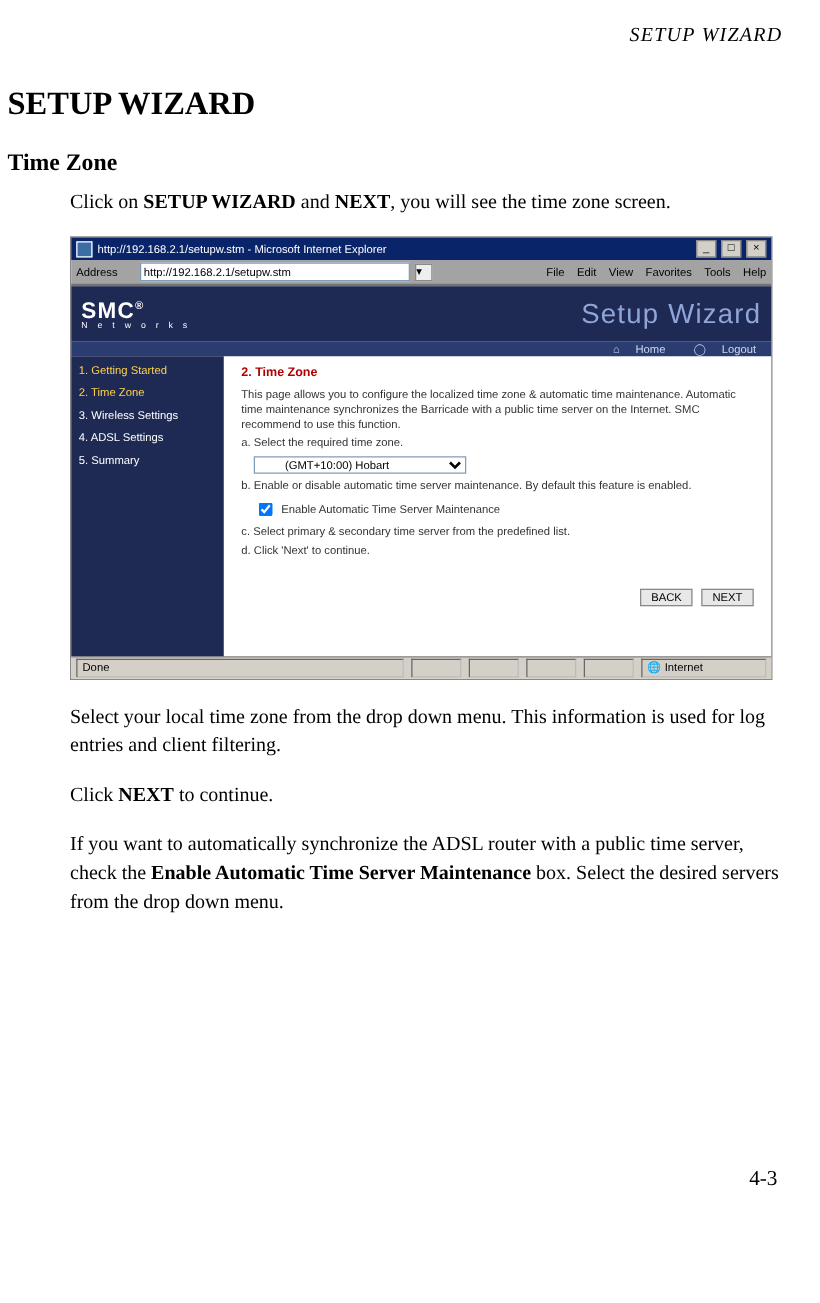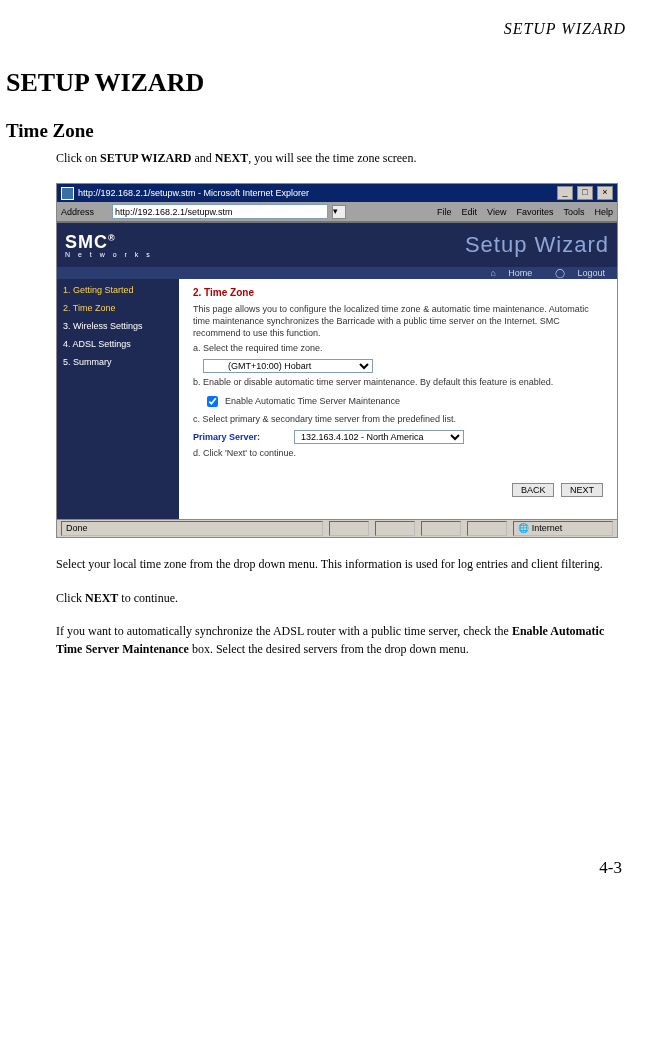--- a/index.html
+++ b/index.html
@@ -26,21 +26,21 @@
     font-size: 26px;
     font-weight: bold;
     margin: 8px 0 22px 0;
   }
   h2 {
     font-size: 19px;
     font-weight: bold;
     margin: 0 0 8px 0;
   }
   .body-text {
-    font-size: 12px;
+    font-size: 16px;
     line-height: 1.45;
     margin: 0 0 16px 50px;
   }
   .body-text b { font-weight: bold; }
 
   
   .figure {
     margin: 10px 0 18px 50px;
     border: 1px solid #888;
     width: 560px;
@@ -266,24 +266,20 @@
           <select>
             <option>(GMT+10:00) Hobart</option>
           </select>
         </div>
         <p>b. Enable or disable automatic time server maintenance. By default this feature is enabled.</p>
         <div class="chk-row">
           <input type="checkbox" checked="" style="">
           <span>Enable Automatic Time Server Maintenance</span>
         </div>
         <p>c. Select primary &amp; secondary time server from the predefined list.</p>
-        <div class="srv-row">
-          <span class="lbl">Primary Server:</span>
-          <select class="serv-sel"><option>132.163.4.102 - North America</option></select>
-        </div>
         <p>d. Click 'Next' to continue.</p>
         <div class="btn-row">
           <button class="bbtn">BACK</button>
           <button class="bbtn">NEXT</button>
         </div>
       </div>
     </div>
     <div class="statusbar">
       <div class="seg grow">Done</div>
       <div class="seg"></div>

